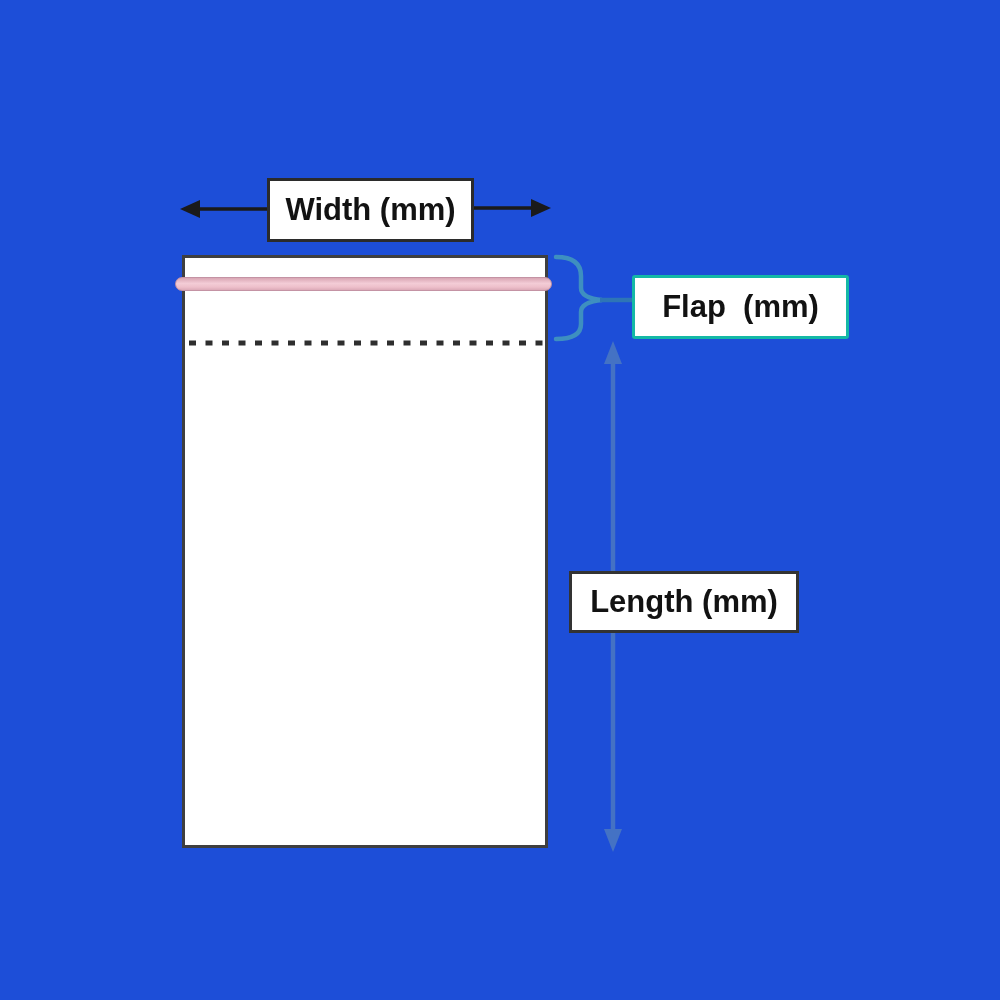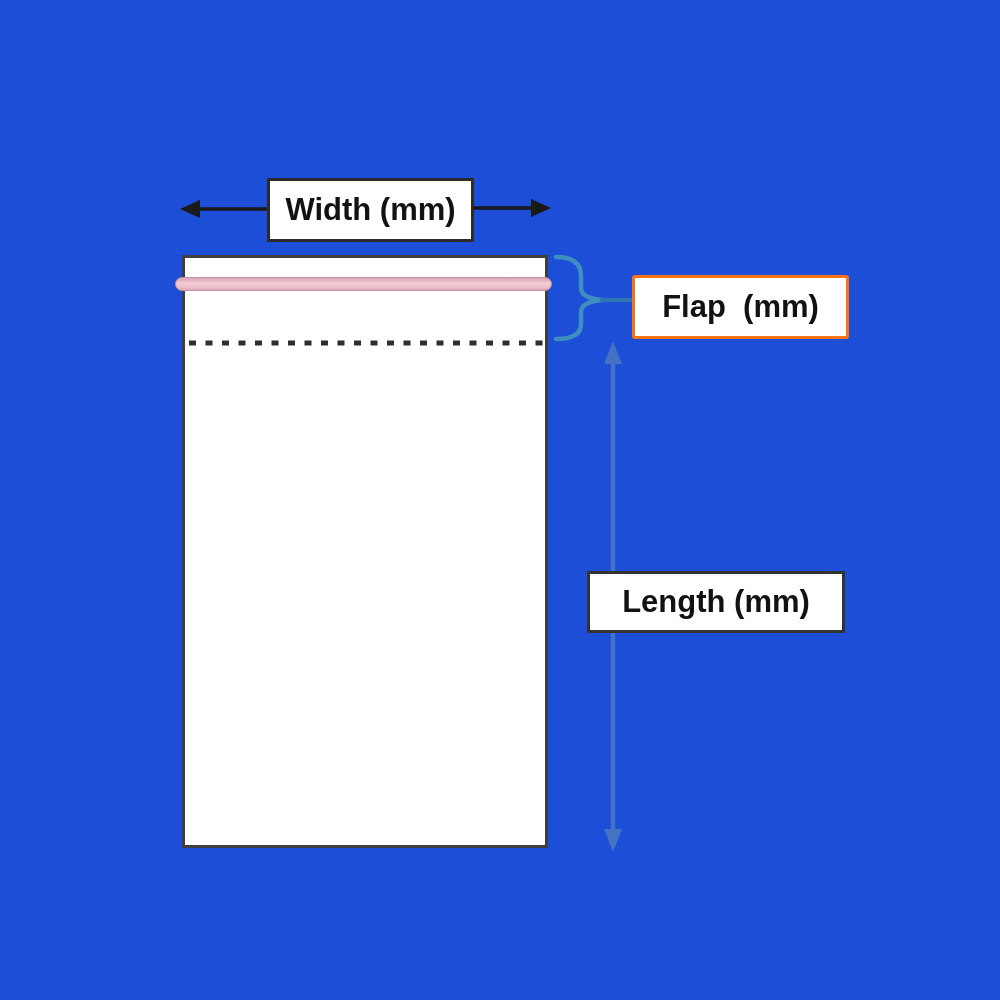--- a/index.html
+++ b/index.html
@@ -63,28 +63,28 @@
     width: 207px;
     height: 64px;
     border: 3px solid #2b2b2b;
     font-size: 31px;
   }
   .label-flap {
     left: 632px;
     top: 275px;
     width: 217px;
     height: 64px;
-    border: 3px solid #f97316;
+    border: 3px solid #14b8a6;
     border-radius: 3px;
     font-size: 31px;
   }
   .label-length {
-    left: 587px;
+    left: 569px;
     top: 571px;
-    width: 258px;
+    width: 230px;
     height: 62px;
     border: 3px solid #333333;
     font-size: 31px;
   }
 </style>
 </head>
 <body>
 
 <div id="canvas">
 

